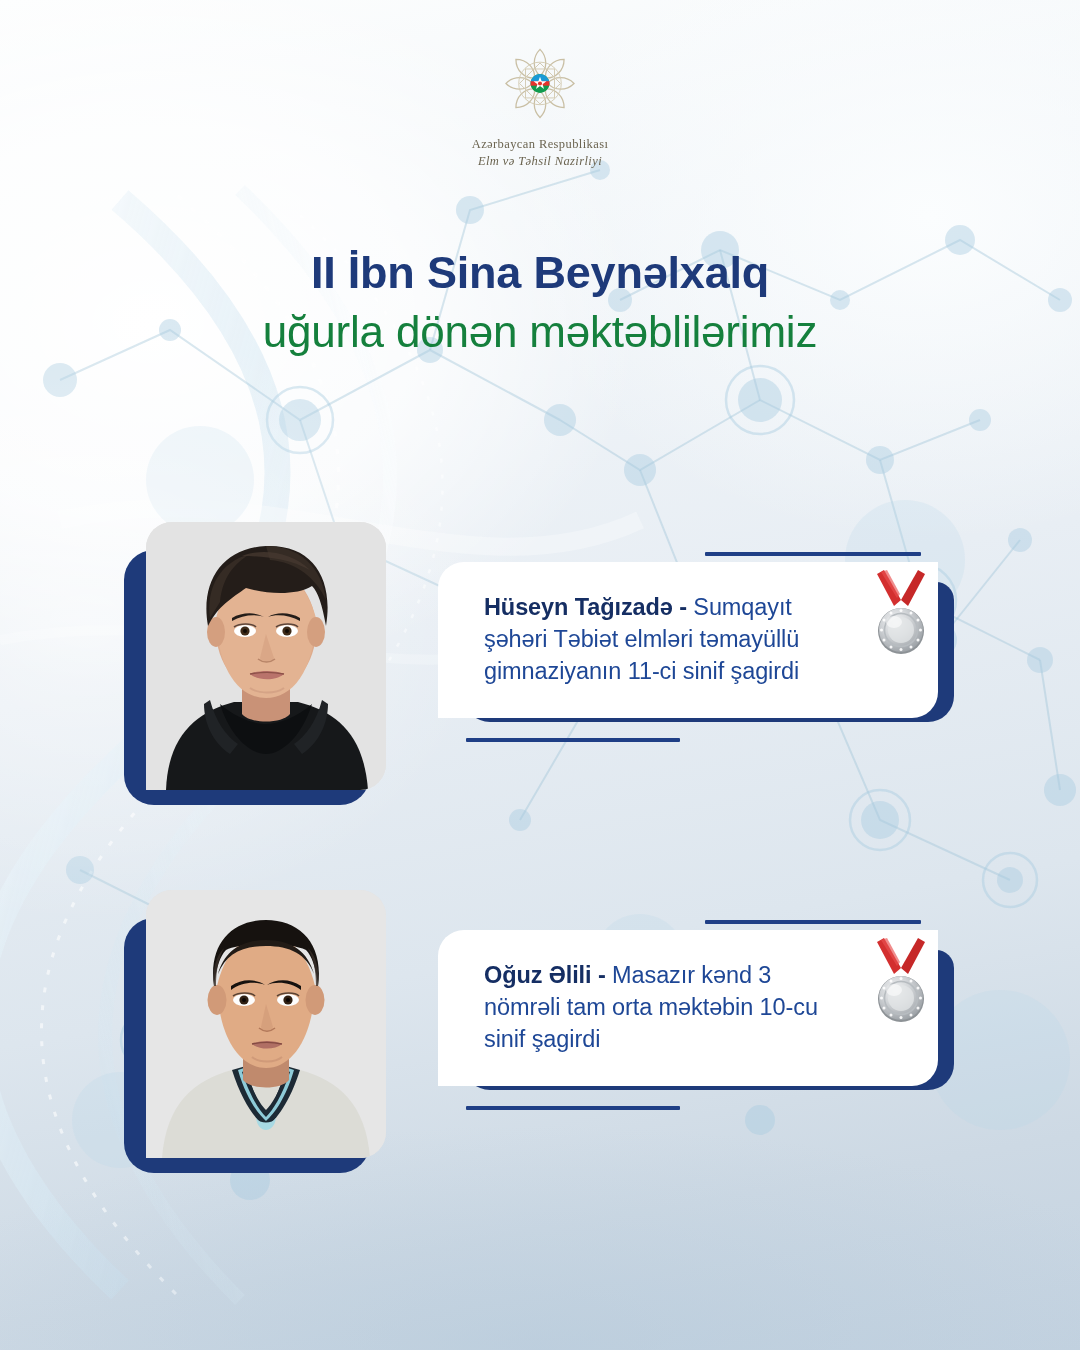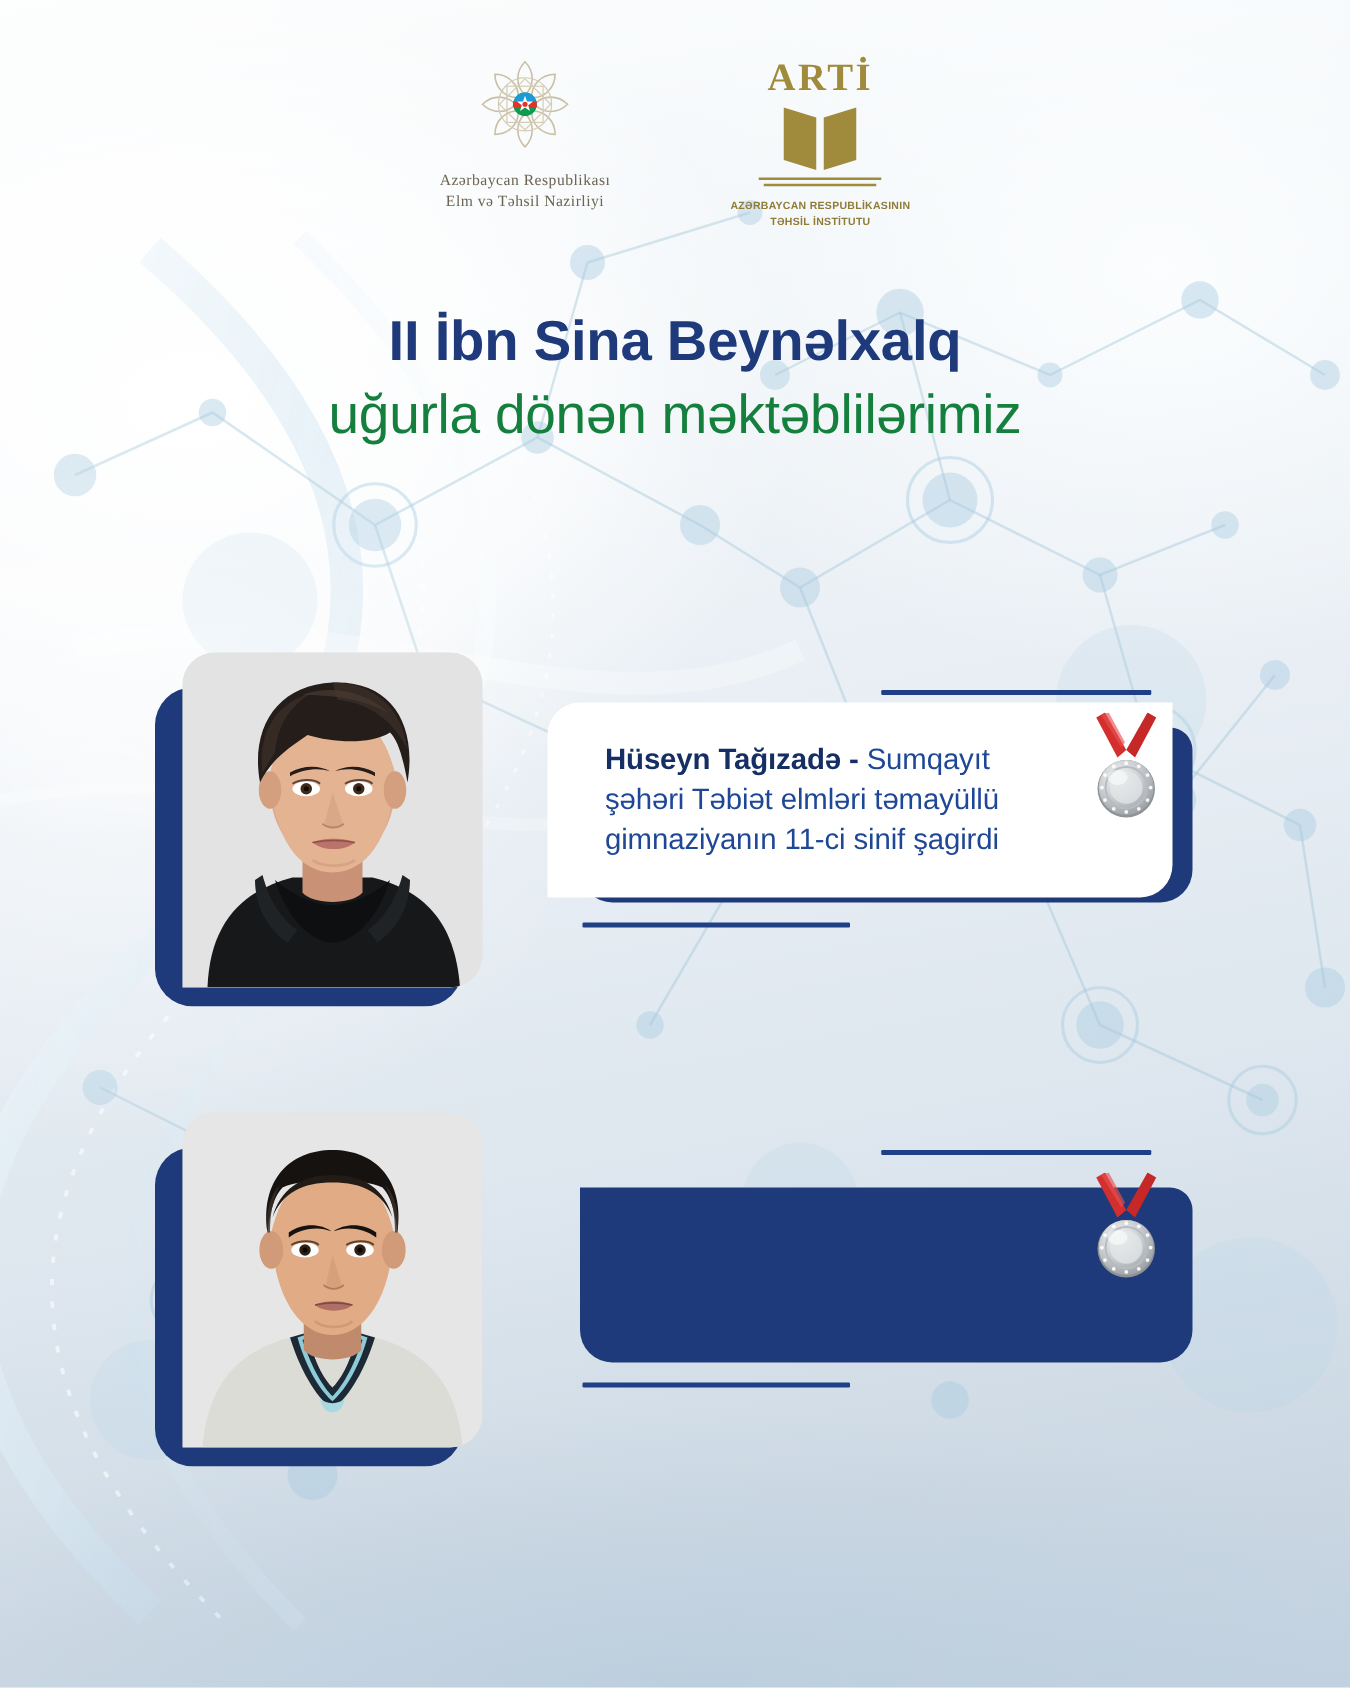--- a/index.html
+++ b/index.html
@@ -36,21 +36,21 @@
   }
   .logo-block { display:flex; flex-direction:column; align-items:center; }
 
   .ministry-mark { width:86px; height:80px; }
   .ministry-caption {
     margin-top:10px; text-align:center;
     font-family:"Liberation Serif", serif;
     color:#6b6450; letter-spacing:.4px; line-height:1.32;
   }
   .ministry-caption .l1 { font-size:12.5px; }
-  .ministry-caption .l2 { font-size:12.5px; }
+  .ministry-caption .l2 { font-size:12.5px;font-style:italic; }
 
   .arti-word {
     font-family:"Liberation Serif", serif;
     font-size:31px; font-weight:700; letter-spacing:2px;
     color:#a08a3c; line-height:1;
   }
   .arti-book { width:66px; height:56px; margin-top:5px; }
   .arti-rules { width:98px; margin-top:4px; }
   .arti-rules div { height:2px; background:#a08a3c; margin-bottom:3px; }
   .arti-rules div:nth-child(2){ width:92%; margin-left:4%; }
@@ -273,36 +273,20 @@
         </g>
         <circle r="2.4" fill="#e4322b"></circle>
       </g>
     </svg>
     <div class="ministry-caption">
       <div class="l1">Azərbaycan Respublikası</div>
       <div class="l2">Elm və Təhsil Nazirliyi</div>
     </div>
   </div>
 
-  <div class="logo-block">
-    <div class="arti-word">ARTİ</div>
-    <svg class="arti-book" viewBox="0 0 66 56">
-      <path d="M4 4 L30 12 L30 54 L4 46 Z" fill="#a08a3c"></path>
-      <path d="M62 4 L36 12 L36 54 L62 46 Z" fill="#a08a3c"></path>
-      <rect x="30.6" y="11" width="4.8" height="43" fill="#ffffff" opacity="0"></rect>
-    </svg>
-    <div class="arti-rules">
-      <div></div>
-        <div></div>
-    </div>
-    <div class="arti-caption">
-      <div>AZƏRBAYCAN RESPUBLİKASININ</div>
-      <div>TƏHSİL İNSTİTUTU</div>
-    </div>
-  </div>
 </div>
 
 <div id="title-block">
   <div class="title-l1">II İbn Sina Beynəlxalq</div>
   <div class="title-l3">uğurla dönən məktəblilərimiz</div>
 </div>
 
 <div class="rule rule-top"></div>
 <div class="rule rule-bottom"></div>
 <div class="rule rule-top-2"></div>
@@ -443,20 +427,25 @@
         <path d="M106 154 C 113 150 129 150 136 154 C 129 160 113 160 106 154 Z" fill="#b06f64"></path>
         <path d="M106 154 C 115 152 127 152 136 154" fill="none" stroke="#844a42" stroke-width="1.3"></path>
 
         <path d="M106 167 C 113 173 129 173 136 167" fill="none" stroke="#c08a6d" stroke-width="2" opacity=".5"></path>
       </svg>
     </div>
   </div>
 
   <div class="card-wrap">
     <div class="card-shadow"></div>
+    <div class="card-white">
+      <div class="card-text">
+        <b>Oğuz Əlili - </b><span>Masazır kənd 3 nömrəli tam orta məktəbin 10-cu sinif şagirdi</span>
+      </div>
+    </div>
     <svg class="medal" viewBox="0 0 62 92">
       <defs>
         <radialGradient id="m2" cx="38%" cy="32%" r="72%">
           <stop offset="0%" stop-color="#f4f5f6"></stop>
           <stop offset="45%" stop-color="#d2d5d8"></stop>
           <stop offset="100%" stop-color="#9ba0a5"></stop>
         </radialGradient>
       </defs>
       <path d="M14 0 L31 30 L24 36 L7 4 Z" fill="#d32f2f"></path>
       <path d="M48 0 L31 30 L38 36 L55 4 Z" fill="#c62828"></path>

